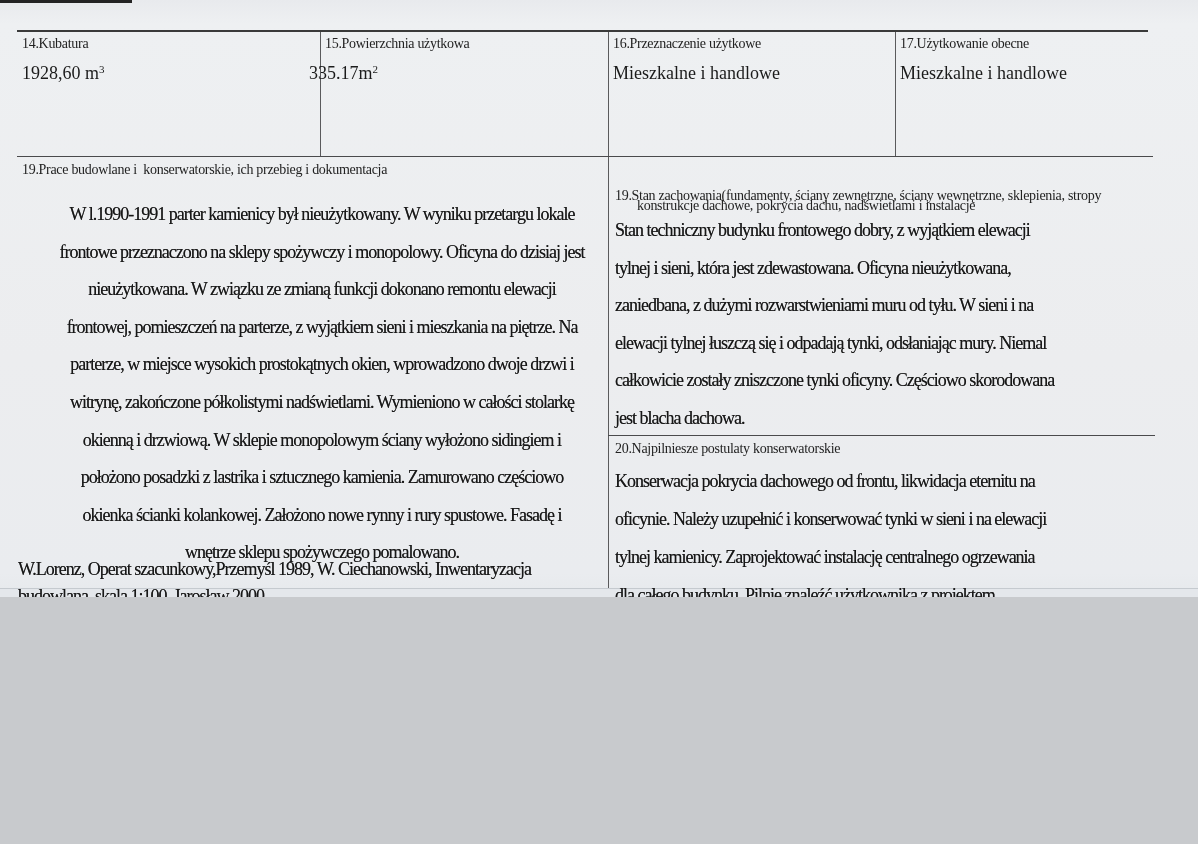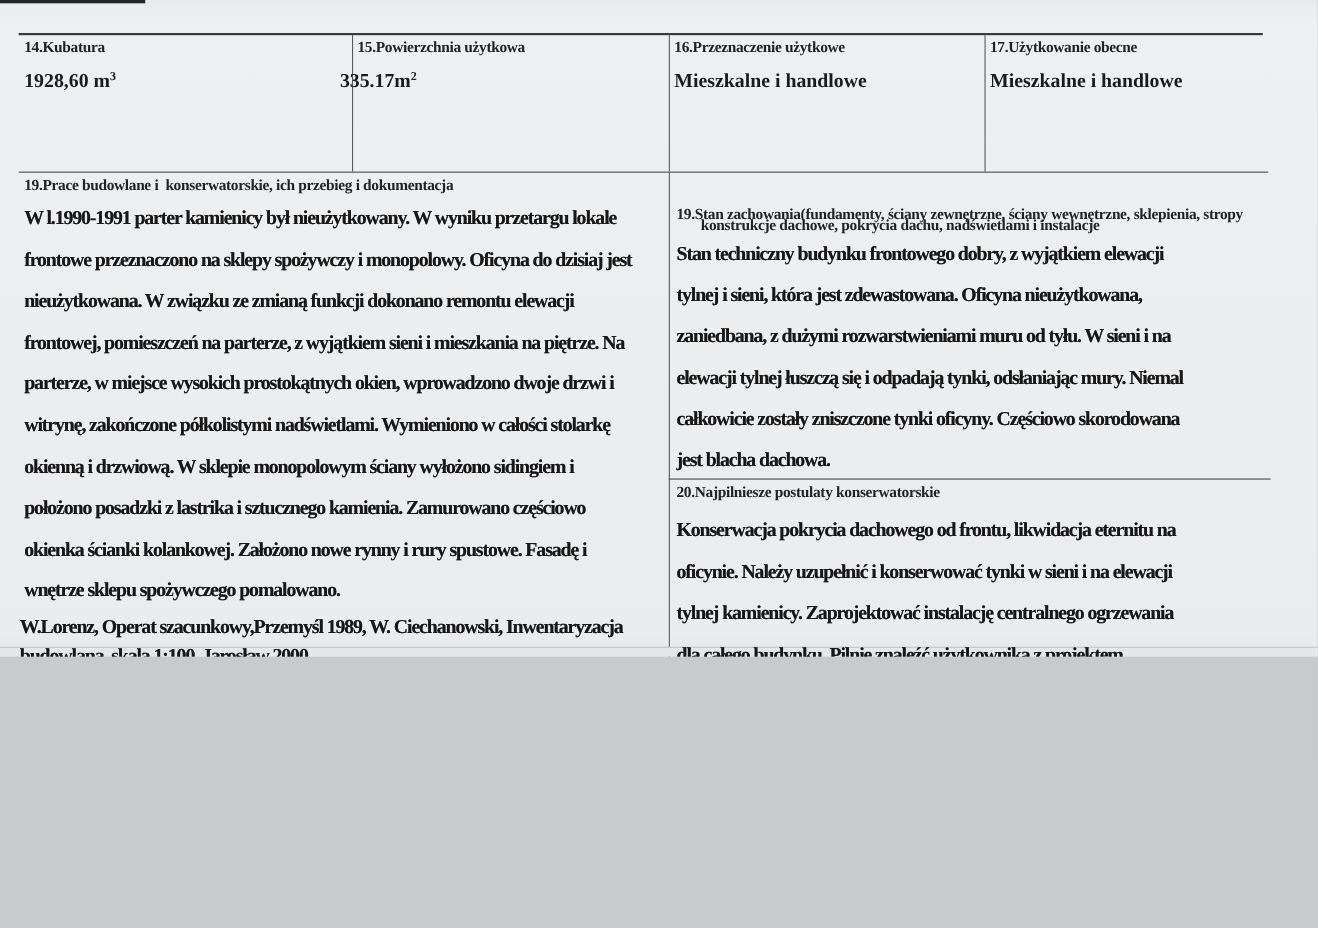--- a/index.html
+++ b/index.html
@@ -4,21 +4,20 @@
 <style>
   html,body{margin:0;padding:0;background:#c8cacd;}
   .page{
     position:relative;
     width:1198px;height:597px;
     margin:0 auto;
     background:linear-gradient(180deg,#e8eaed 0%,#eef0f2 4%,#ecedef 60%,#eaecef 96%,#e6e9ec 100%);
     overflow:hidden;
     font-family:"Liberation Serif","DejaVu Serif",serif;
     color:#1e1e1e;
-    font-weight:bold;
   }
   .hline{position:absolute;background:#3a3a3a;}
   .vline{position:absolute;background:#5a5a5c;width:1px;}
   .artifact{position:absolute;background:#242424;}
   .field-label{
     position:absolute;top:36px;
     font-size:14px;letter-spacing:-0.3px;
     white-space:pre;color:#222;
   }
   .field-value{
@@ -79,21 +78,21 @@
     <div class="field-value" style="left:613px;">Mieszkalne i handlowe</div>
   </div>
 
   <div>
     <div class="field-label" style="left:900px;">17.Użytkowanie obecne</div>
     <div class="field-value" style="left:900px;">Mieszkalne i handlowe</div>
   </div>
 
   <div>
     <div class="small-header" style="left:22px;top:162px;">19.Prace budowlane i  konserwatorskie, ich przebieg i dokumentacja</div>
-    <div class="body-text" style="left:22px;top:180px;width:600px;">W l.1990-1991 parter kamienicy był nieużytkowany. W wyniku przetargu lokale
+    <div class="body-text" style="left:22px;top:196px;width:600px;text-align:center;">W l.1990-1991 parter kamienicy był nieużytkowany. W wyniku przetargu lokale
 frontowe przeznaczono na sklepy spożywczy i monopolowy. Oficyna do dzisiaj jest
 nieużytkowana. W związku ze zmianą funkcji dokonano remontu elewacji
 frontowej, pomieszczeń na parterze, z wyjątkiem sieni i mieszkania na piętrze. Na
 parterze, w miejsce wysokich prostokątnych okien, wprowadzono dwoje drzwi i
 witrynę, zakończone półkolistymi nadświetlami. Wymieniono w całości stolarkę
 okienną i drzwiową. W sklepie monopolowym ściany wyłożono sidingiem i
 położono posadzki z lastrika i sztucznego kamienia. Zamurowano częściowo
 okienka ścianki kolankowej. Założono nowe rynny i rury spustowe. Fasadę i
 wnętrze sklepu spożywczego pomalowano.</div>
     <div class="docs-text" style="left:18px;top:556px;width:606px;">W.Lorenz, Operat szacunkowy,Przemyśl 1989, W. Ciechanowski, Inwentaryzacja

